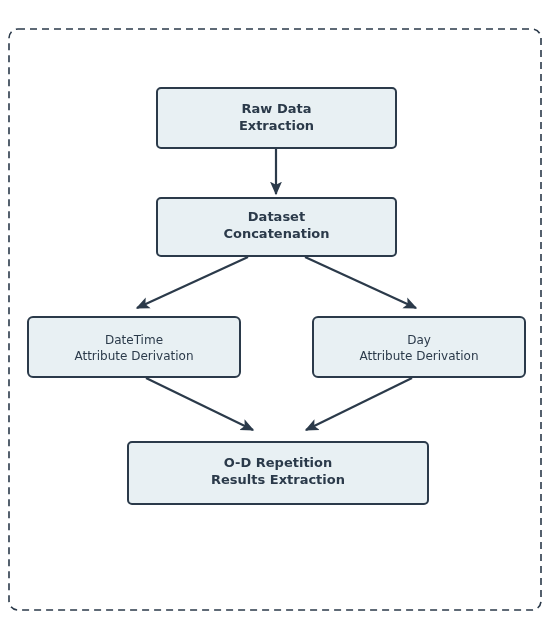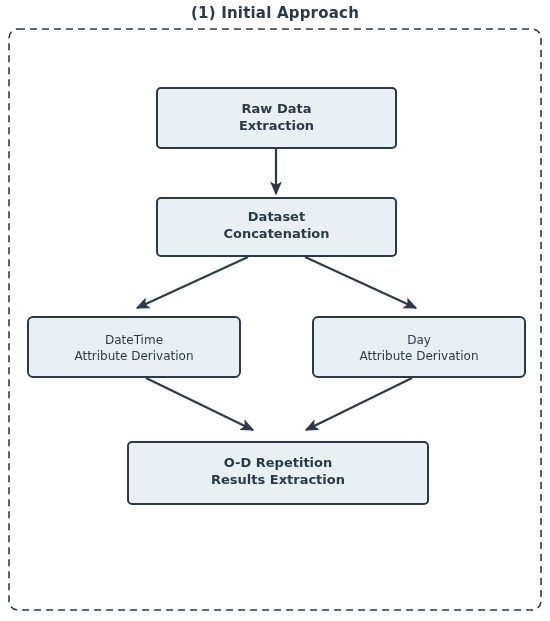--- a/index.html
+++ b/index.html
@@ -65,21 +65,20 @@
     stroke: #2b3a4a;
     stroke-width: 1.6;
     stroke-dasharray: 7 5;
   }
 </style>
 </head>
 <body>
 
 <div id="figure-root">
 
-  <div class="fig-title">(1) Initial Approach</div>
 
   <svg id="flow-svg" width="550" height="621" viewBox="0 0 550 621">
 
     <defs>
       <marker id="arrowhead" markerWidth="7" markerHeight="7" refX="5.6" refY="3" orient="auto" markerUnits="strokeWidth">
         <path d="M0,0.3 L6.2,3 L0,5.7 L1.4,3 Z" fill="#2b3a4a"></path>
       </marker>
     </defs>
 
     <rect class="dashed-frame" x="9" y="29" width="532" height="581" rx="9" ry="9"></rect>

